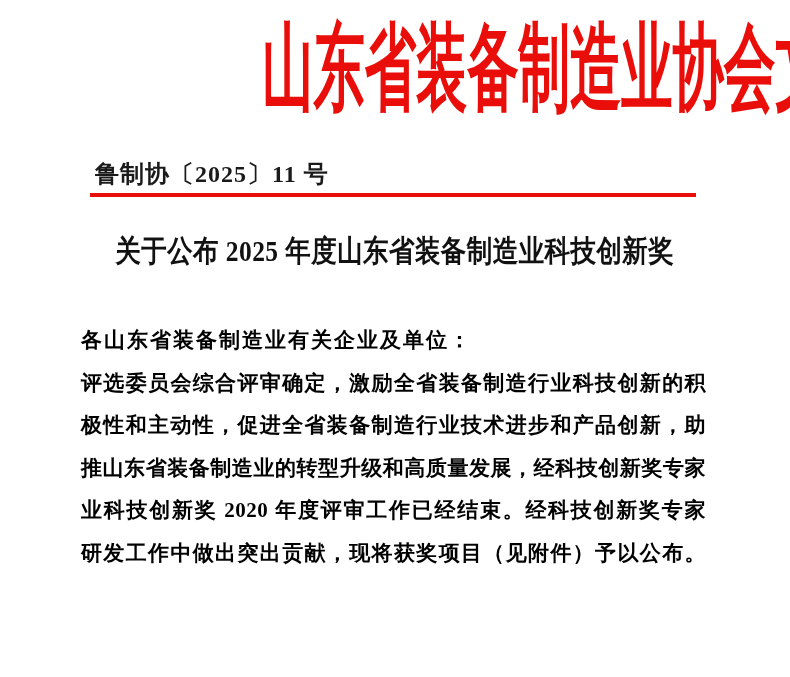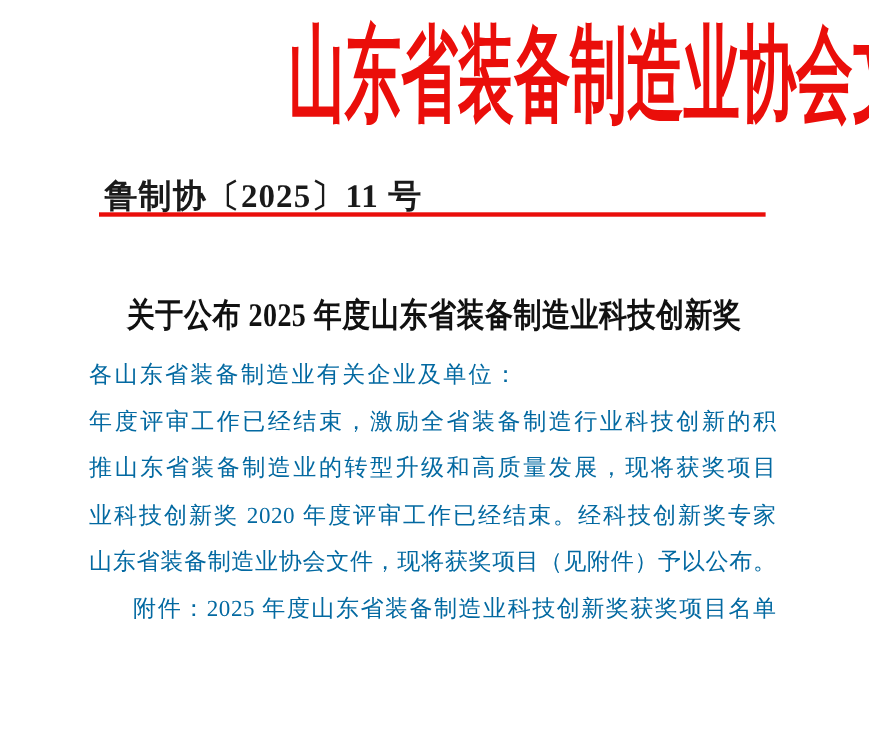--- a/index.html
+++ b/index.html
@@ -37,42 +37,41 @@
   }
   
   .info-row {
     position: absolute;
     top: 158px;
     left: 95px;
     width: 588px;
     display: flex;
     justify-content: space-between;
     align-items: baseline;
-    font-size: 30px;
+    font-size: 24px;
     font-weight: bold;
     color: #1a1a1a;
     letter-spacing: 1px;
     white-space: nowrap;
   }
   
   .red-rule {
     position: absolute;
     top: 193px;
     left: 90px;
     width: 606px;
     height: 4px;
     background: #ea0e0a;
   }
   
   .doc-title {
     position: absolute;
     top: 228px;
     left: 0;
     width: 790px;
-    margin-top: 36px;
   }
   .t-line {
     text-align: center;
     line-height: 45px;
     white-space: nowrap;
   }
   .t-inner {
     display: inline-block;
     font-size: 30px;
     font-weight: bold;
@@ -83,21 +82,22 @@
   }
   
   .body-text {
     position: absolute;
     top: 319px;
     left: 81px;
     width: 625px;
     font-size: 21px;
     line-height: 42.5px;
     letter-spacing: 0.5px;
-    color: #0369a1;
+    color: #000000;
+    font-weight: bold;
   }
   .b-line {
     text-align: justify;
     white-space: nowrap;
     overflow: visible;
   }
   .b-line.fill {
     white-space: normal;
     text-align-last: justify;
   }
@@ -124,20 +124,20 @@
   <div class="red-rule"></div>
 
   <div class="doc-title">
     <div class="t-line">
       <span class="t-inner">关于公布 2025 年度山东省装备制造业科技创新奖</span>
     </div>
   </div>
 
   <div class="body-text">
     <div class="b-line first">各山东省装备制造业有关企业及单位：</div>
-    <div class="b-line fill">年度评审工作已经结束，激励全省装备制造行业科技创新的积</div>
-    <div class="b-line fill">推山东省装备制造业的转型升级和高质量发展，现将获奖项目</div>
+    <div class="b-line fill">评选委员会综合评审确定，激励全省装备制造行业科技创新的积</div>
+    <div class="b-line fill">极性和主动性，促进全省装备制造行业技术进步和产品创新，助</div>
+    <div class="b-line fill">推山东省装备制造业的转型升级和高质量发展，经科技创新奖专家</div>
     <div class="b-line fill">业科技创新奖 2020 年度评审工作已经结束。经科技创新奖专家</div>
-    <div class="b-line fill">山东省装备制造业协会文件，现将获奖项目（见附件）予以公布。</div>
-    <div class="b-line fill indent">附件：2025 年度山东省装备制造业科技创新奖获奖项目名单</div>
+    <div class="b-line fill">研发工作中做出突出贡献，现将获奖项目（见附件）予以公布。</div>
   </div>
 
 </div>
 
 </body></html>

